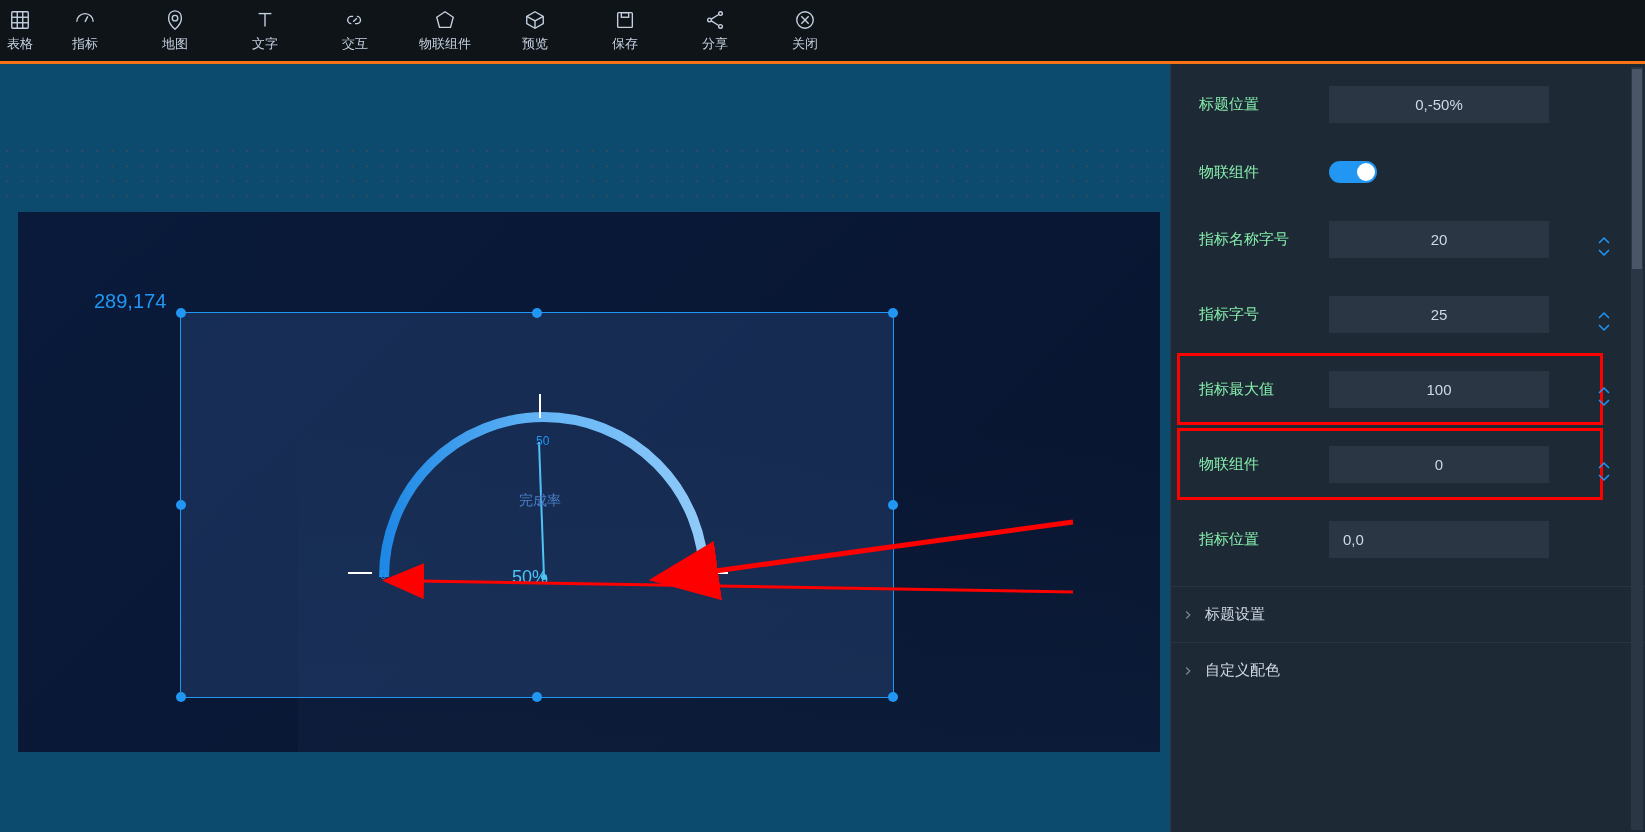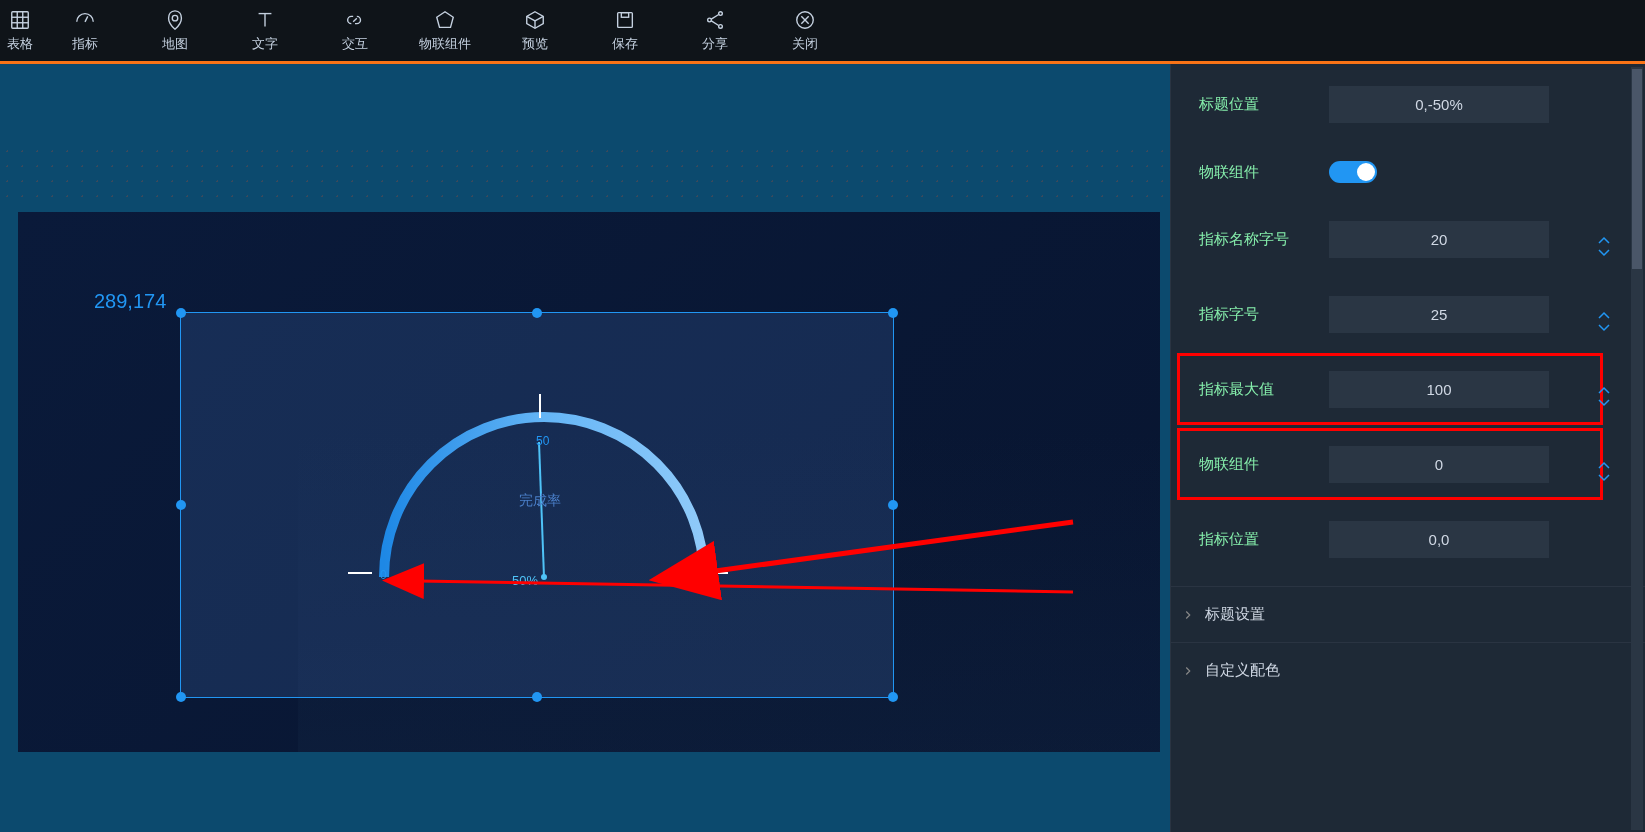--- a/index.html
+++ b/index.html
@@ -131,21 +131,21 @@
       top: 100px;
       left: 165px;
       color: #4a7fc9;
       font-size: 14px;
     }
     .gauge-value {
       position: absolute;
       bottom: 24px;
       left: 158px;
       color: #4fc3f7;
-      font-size: 13px;
+      font-size: 18px;
       font-weight: 500;
     }
     .gauge-tick-left {
       position: absolute;
       bottom: 38px;
       left: -6px;
       width: 24px;
       height: 2px;
       background: #fff;
     }
@@ -503,21 +503,21 @@
                 </svg>
               </div>
           </div>
         </div>
       </div>
     </div>
 
     <div class="prop-row">
       <div class="prop-label">指标位置</div>
       <div class="prop-control">
-        <input class="input-box" style="text-align: center;" value="0,0">
+        <input class="input-box" style="text-align: left;" value="0,0">
       </div>
     </div>
 
     <div class="panel-section">
       <svg viewBox="0 0 24 24">
           <polyline points="9,6 15,12 9,18" stroke="#888" fill="none" stroke-width="2"></polyline>
         </svg>
       <span>标题设置</span>
     </div>
     <div class="panel-section">

